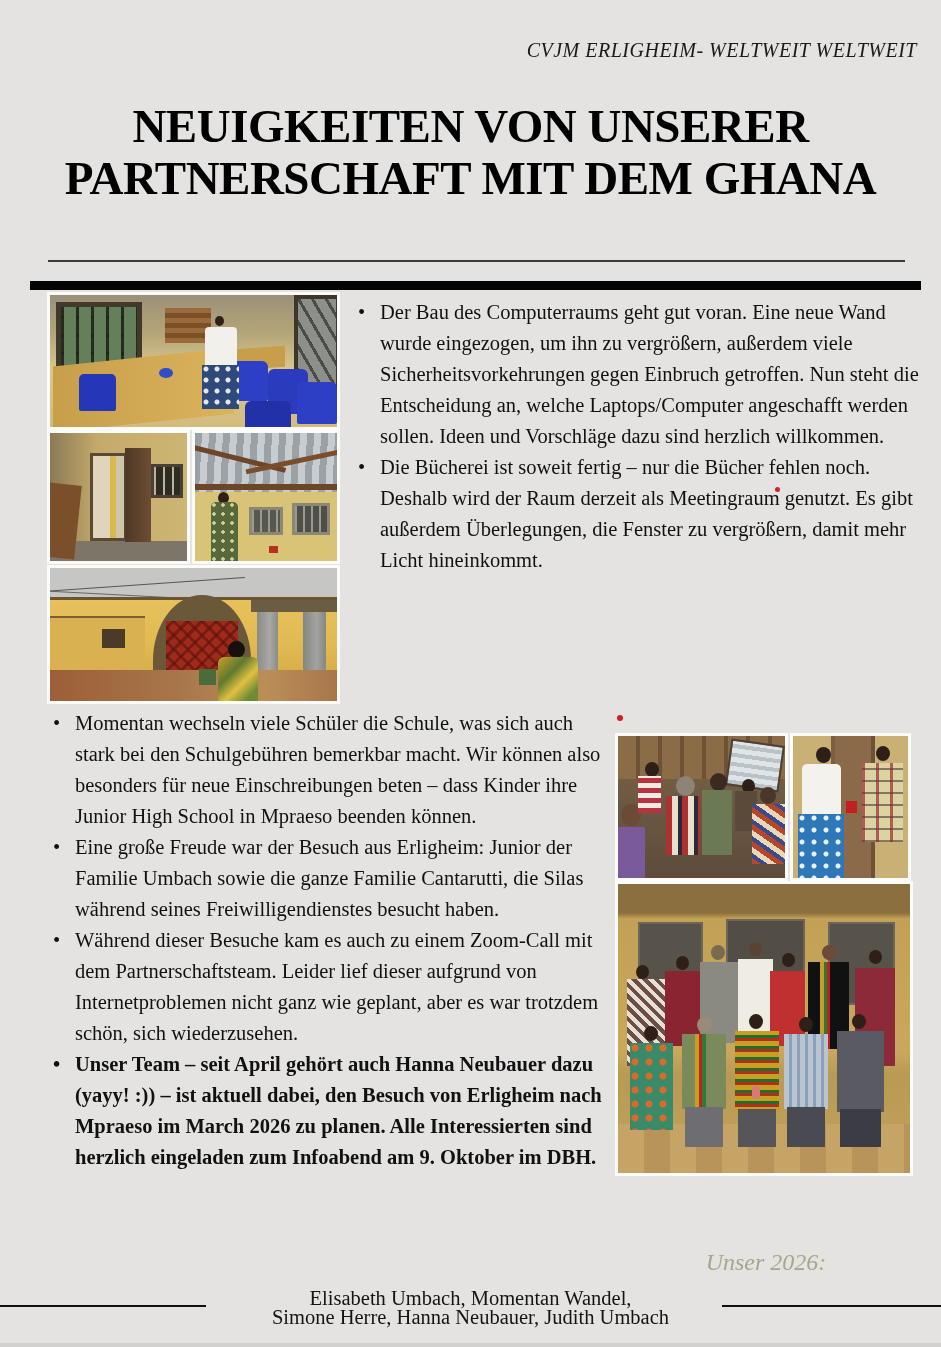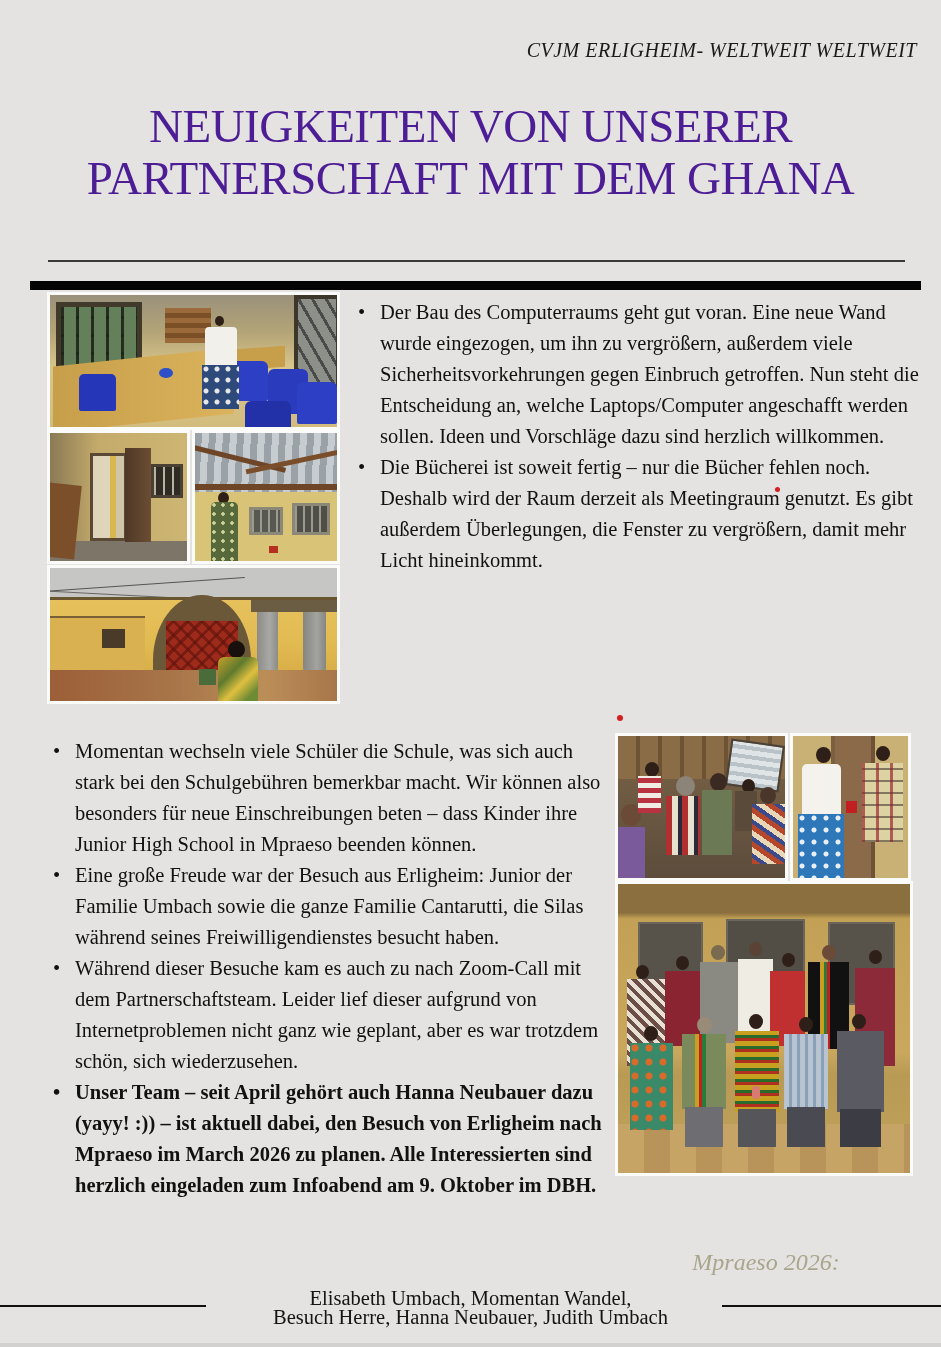--- a/index.html
+++ b/index.html
@@ -2,31 +2,31 @@
 <html><head>
 <meta charset="utf-8">
 <style>
   html,body{margin:0;padding:0;background:#e4e3e1;}
   .page{position:relative;width:941px;height:1347px;background:#e4e3e1;overflow:hidden;
         font-family:"Liberation Serif","DejaVu Serif",serif;color:#111;}
   
   .masthead{position:absolute;top:39px;right:24px;font-style:italic;font-size:20px;
             letter-spacing:.5px;color:#1a1a1a;}
   
-  .title{position:absolute;top:100px;left:0;width:100%;text-align:center;font-weight:normal;
-         font-size:47px;line-height:52px;letter-spacing:-0.5px;color:#4c1d95;}
+  .title{position:absolute;top:100px;left:0;width:100%;text-align:center;font-weight:bold;
+         font-size:47px;line-height:52px;letter-spacing:-0.5px;color:#000000;}
   .rule-thin{position:absolute;top:260px;left:48px;width:857px;height:2px;background:#3a3a3a;}
   .rule-thick{position:absolute;top:281px;left:30px;width:891px;height:9px;background:#040404;}
   
   .blist{position:absolute;margin:0;padding:0;list-style:none;font-size:20.5px;line-height:31px;}
   .blist li{position:relative;padding-left:28px;margin:0;}
   .blist li::before{content:"\2022";position:absolute;left:6px;top:0;}
   .blist li.bold{font-weight:bold;}
   .s1{left:352px;top:297px;width:586px;}
-  .s2{left:47px;top:708px;width:568px;margin-top:28px;}
+  .s2{left:47px;top:708px;width:568px;}
   
   .ph{position:absolute;border:3px solid #fbfbf9;box-sizing:border-box;overflow:hidden;
       background:#cdb57c;}
   .ph *{position:absolute;}
   .hd{border-radius:50%;background:#2e2018;}
   
   .notice{position:absolute;left:612px;top:1180px;width:308px;text-align:center;font-style:italic;
           font-size:24px;line-height:33px;color:#a9a58d;white-space:pre-wrap;}
   .footer-names{position:absolute;left:0;top:1289px;width:100%;text-align:center;
                 font-size:20.5px;line-height:19px;color:#141414;}
@@ -105,21 +105,21 @@
   </div>
 
   <ul class="blist s1">
     <li>Der Bau des Computerraums geht gut voran. Eine neue Wand wurde eingezogen, um ihn zu vergrößern, außerdem viele Sicherheitsvorkehrungen gegen Einbruch getroffen. Nun steht die Entscheidung an, welche Laptops/Computer angeschafft werden sollen. Ideen und Vorschläge dazu sind herzlich willkommen.</li>
     <li>Die Bücherei ist soweit fertig – nur die Bücher fehlen noch. Deshalb wird der Raum derzeit als Meetingraum genutzt. Es gibt außerdem Überlegungen, die Fenster zu vergrößern, damit mehr Licht hineinkommt.</li>
   </ul>
 
   <ul class="blist s2">
     <li>Momentan wechseln viele Schüler die Schule, was sich auch stark bei den Schulgebühren bemerkbar macht. Wir können also besonders für neue Einschreibungen beten – dass Kinder ihre Junior High School in Mpraeso beenden können.</li>
     <li>Eine große Freude war der Besuch aus Erligheim: Junior der Familie Umbach sowie die ganze Familie Cantarutti, die Silas während seines Freiwilligendienstes besucht haben.</li>
-    <li>Während dieser Besuche kam es auch zu nach Zoom-Call mit dem Partnerschaftsteam. Leider lief dieser aufgrund von Internetproblemen nicht ganz wie geplant, aber es war trotzdem schön, sich wiederzusehen.</li>
+    <li>Während dieser Besuche kam es auch zu einem Zoom-Call mit dem Partnerschaftsteam. Leider lief dieser aufgrund von Internetproblemen nicht ganz wie geplant, aber es war trotzdem schön, sich wiederzusehen.</li>
     <li class="bold">Unser Team – seit April gehört auch Hanna Neubauer dazu (yayy! :)) – ist aktuell dabei, den Besuch von Erligheim nach Mpraeso im March 2026 zu planen. Alle Interessierten sind herzlich eingeladen zum Infoabend am 9. Oktober im DBH.</li>
   </ul>
 
   <div class="ph" style="left:615px;top:733px;width:173px;height:148px;background:linear-gradient(180deg,#7b6443 0%,#6a5742 55%,#5d4c3c 100%);">
     <div style="left:0;top:0;width:100%;height:30%;background:repeating-linear-gradient(90deg,#8a6c46 0 18px,#6d5233 18px 22px);"></div>
     <div style="right:2%;top:4%;width:30%;height:30%;background:repeating-linear-gradient(0deg,#b9c2c6 0 4px,#dfe5e7 4px 9px);transform:rotate(8deg);border:2px solid #4a4238;"></div>
     <div class="hd" style="left:2%;top:48%;width:20px;height:22px;background:#6b4a38;"></div>
     <div style="left:0;top:64%;width:16%;height:36%;background:#7a5a9a;"></div>
     <div class="hd" style="left:16%;top:18%;width:14px;height:15px;"></div>
     <div style="left:12%;top:28%;width:14%;height:26%;background:repeating-linear-gradient(0deg,#b8333f 0 5px,#f0ece4 5px 10px);"></div>
@@ -178,26 +178,26 @@
     <div style="left:58%;top:77%;width:13%;height:14%;background:#4a4a52;"></div>
     <div class="hd" style="left:80%;top:45%;width:14px;height:15px;"></div>
     <div style="left:75%;top:51%;width:16%;height:28%;background:#5a5a62;"></div>
     <div style="left:76%;top:78%;width:14%;height:13%;background:#3c3c44;"></div>
   </div>
 
   <div class="red-dot" style="left:775px;top:487px;width:5px;height:5px;"></div>
   <div class="red-dot" style="left:617px;top:715px;width:6px;height:6px;"></div>
 
   <div class="notice">
-    <div>Mpraeso 2026:</div>
+    <div>Unser 2026:</div>
     <div>Info Abend  Do, 9. 10.</div>
     
   </div>
 
   <div class="fline l"></div>
   <div class="fline r"></div>
   <div class="footer-names">
     <div>Elisabeth Umbach, Momentan Wandel,</div>
-    <div>Besuch Herre, Hanna Neubauer, Judith Umbach</div>
+    <div>Simone Herre, Hanna Neubauer, Judith Umbach</div>
   </div>
 
   <div class="bottom-strip"></div>
 </div>
 
 </body></html>

